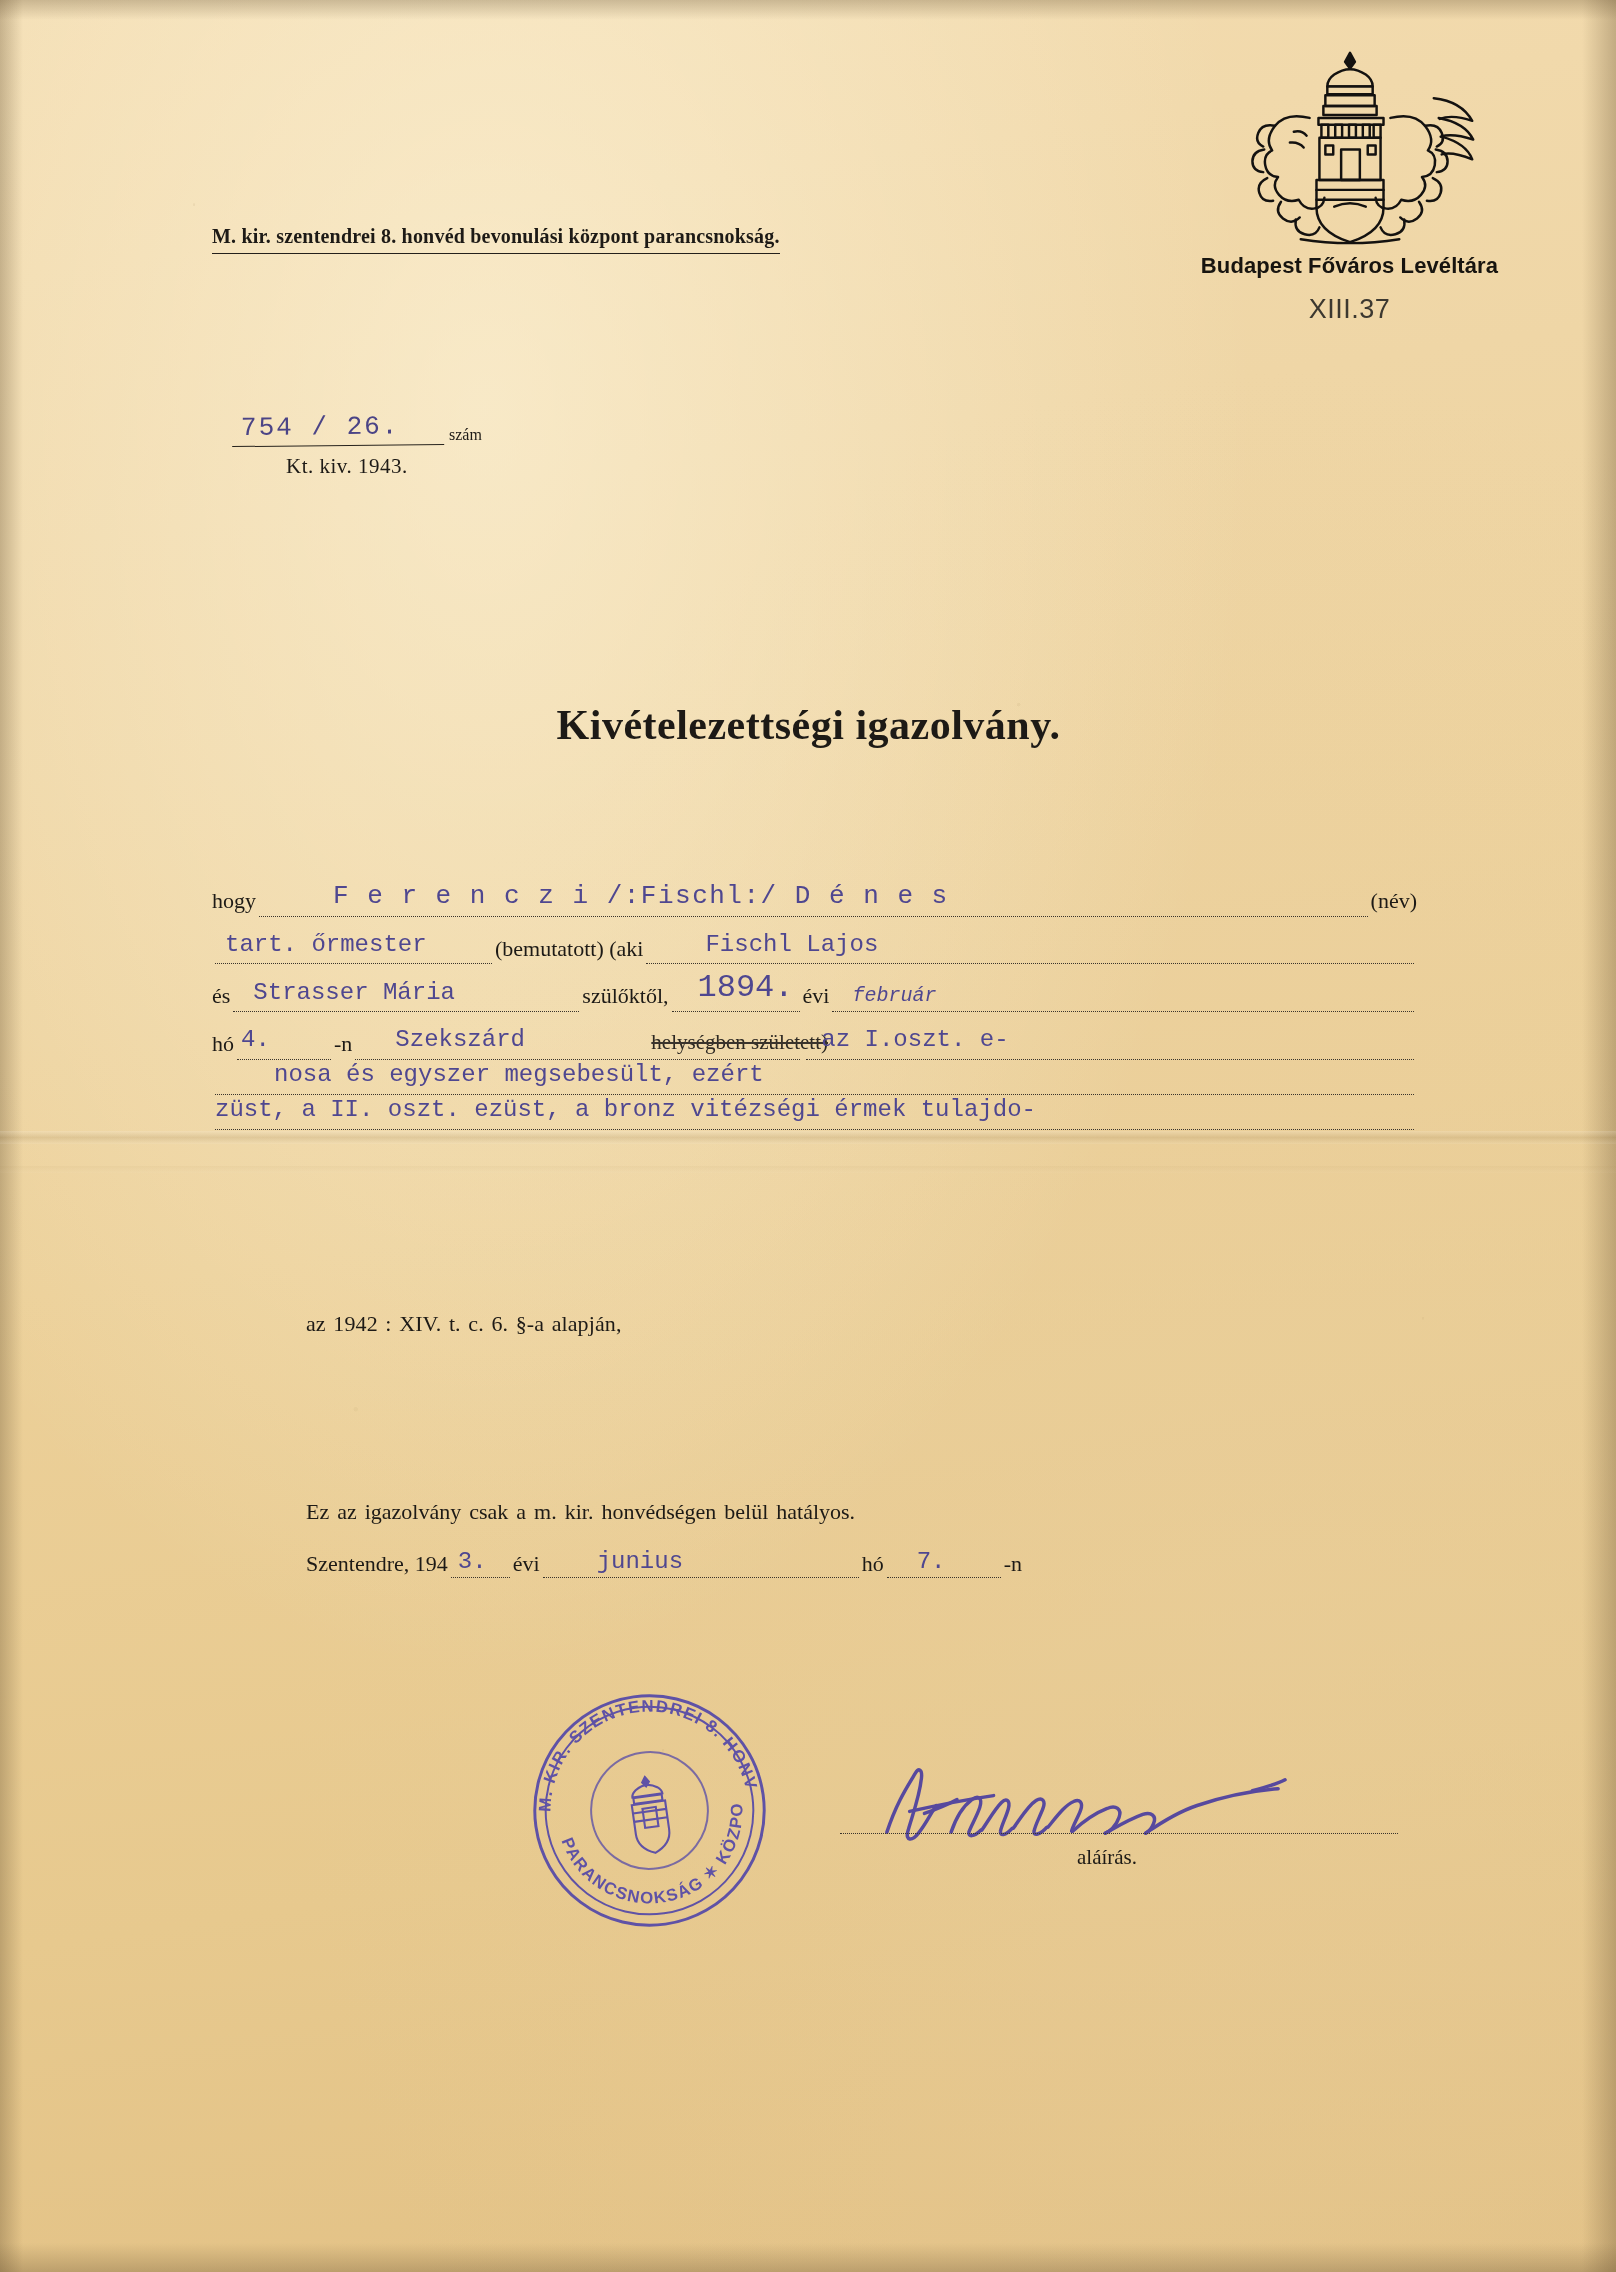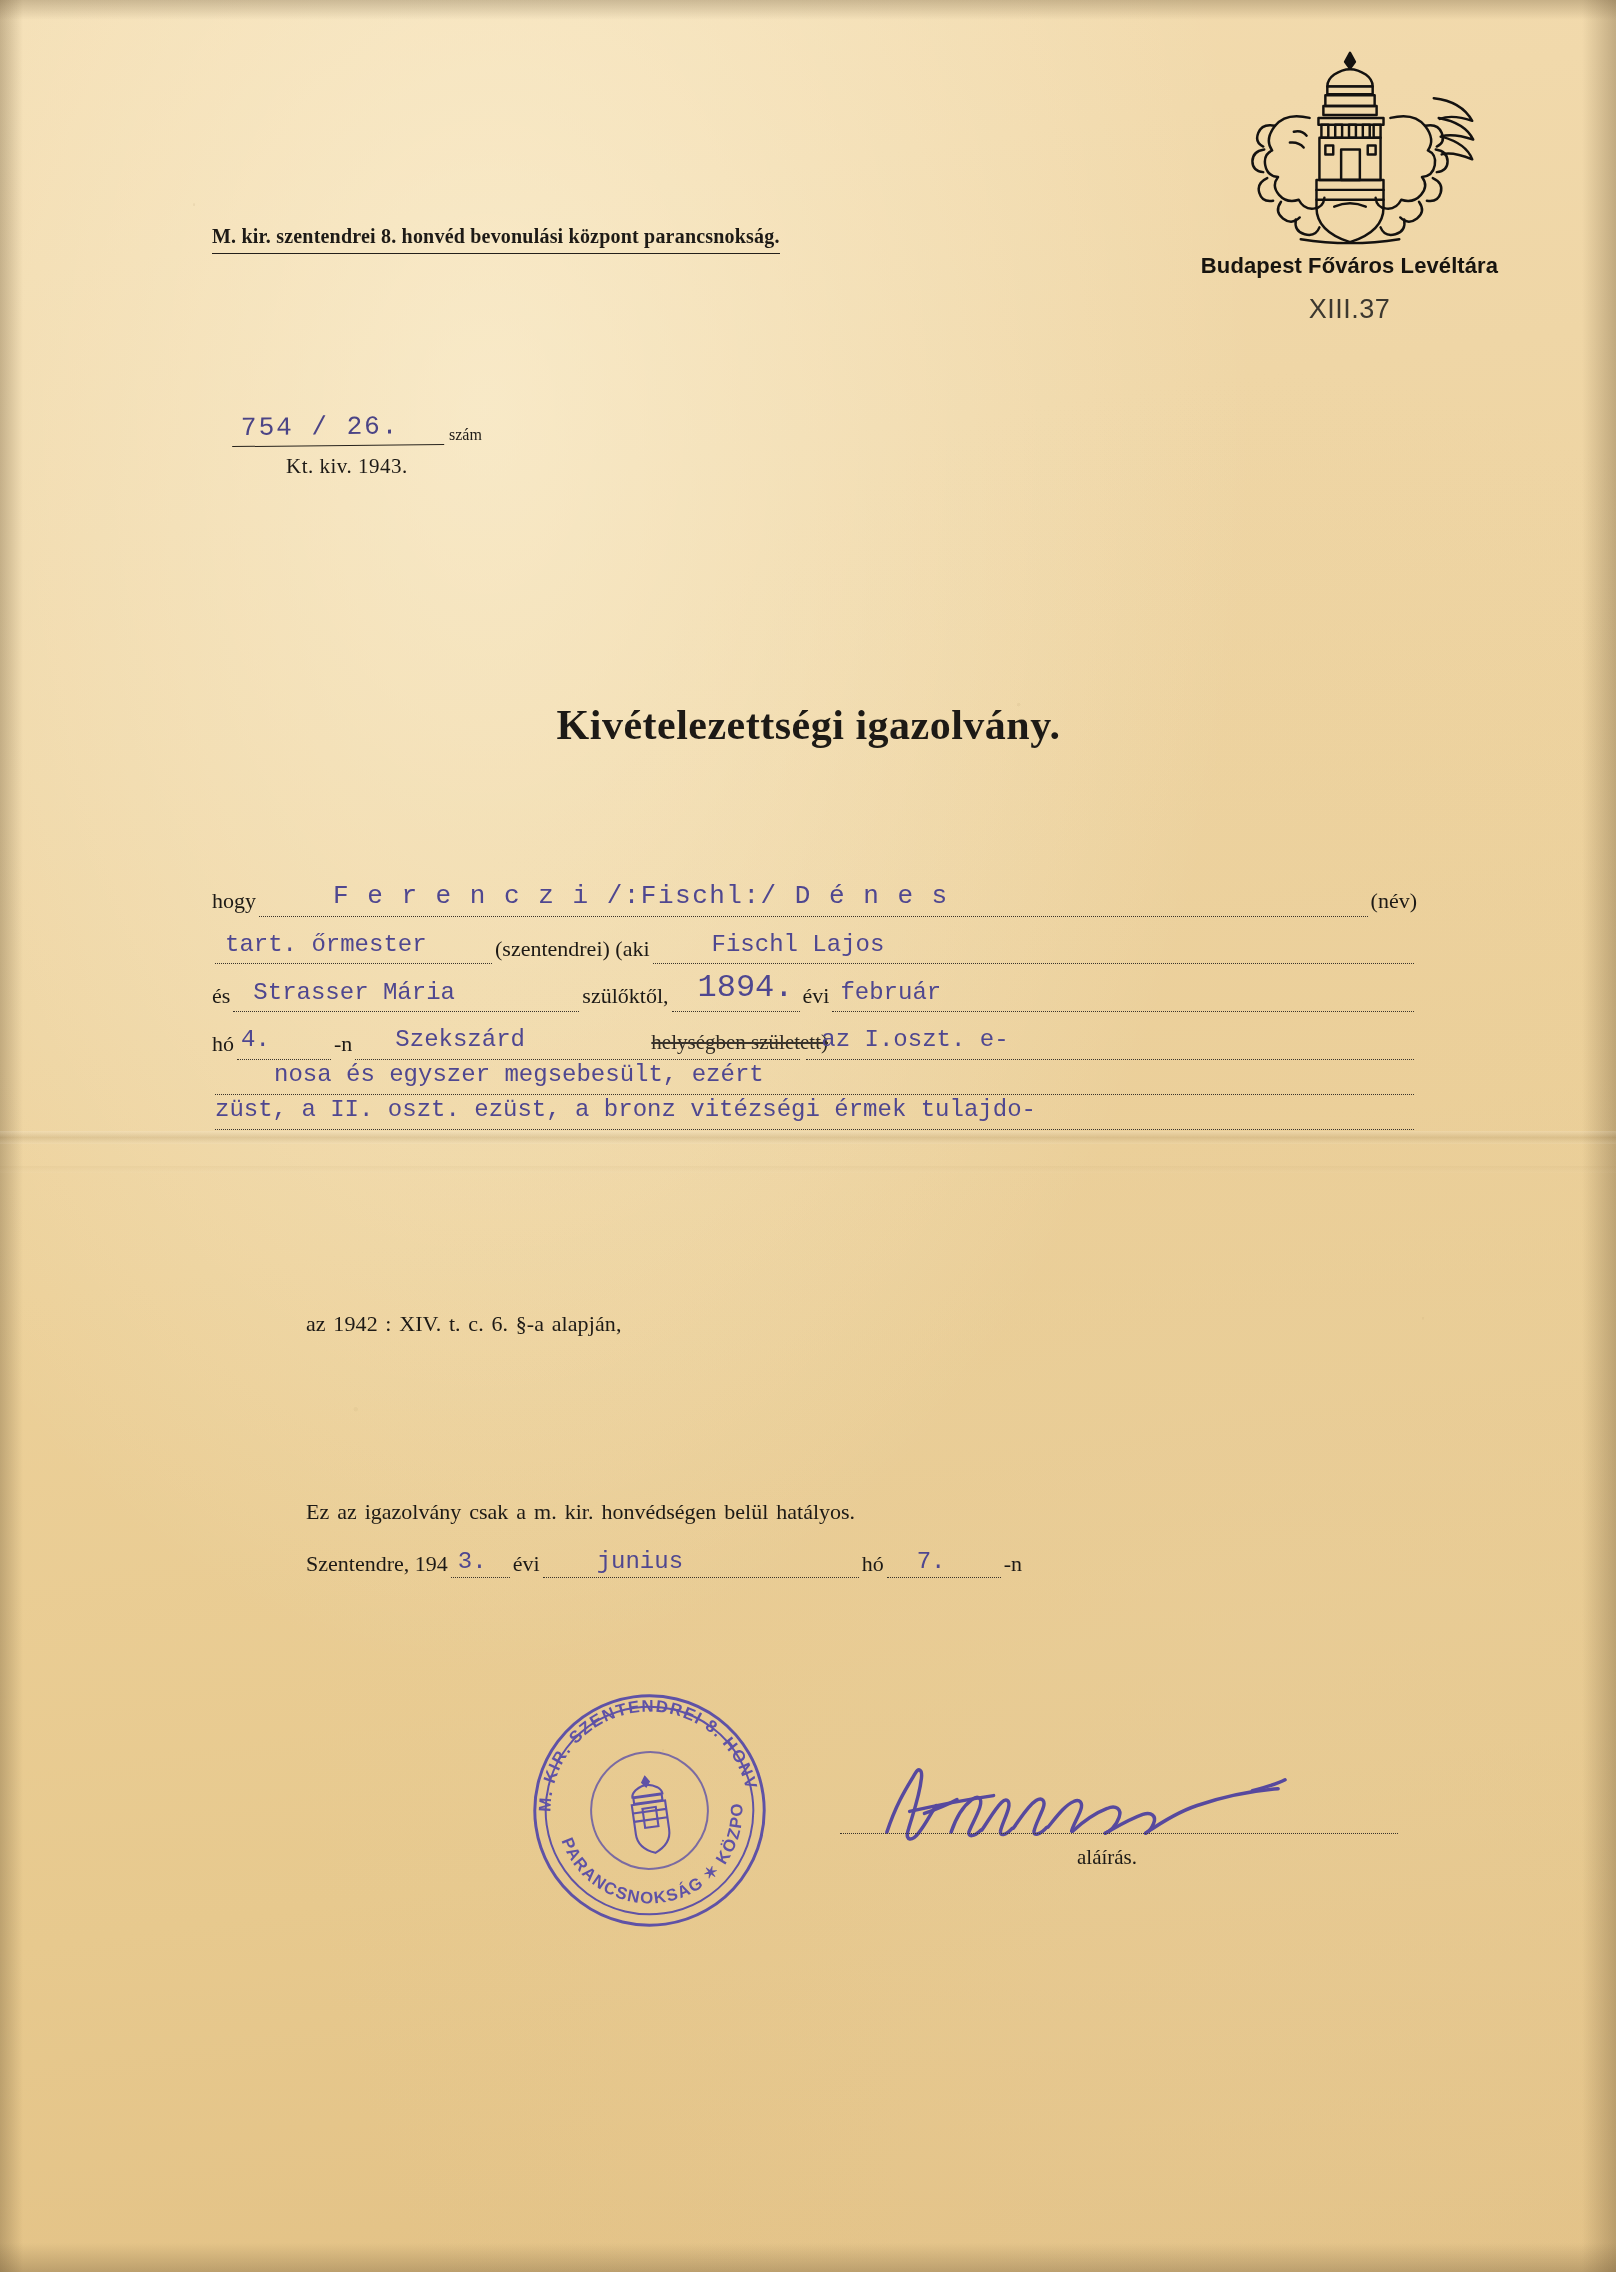--- a/index.html
+++ b/index.html
@@ -342,38 +342,38 @@
       <span class="dash">
         <span class="fill" style="left:74px; font-size:26px; letter-spacing:1.5px;">F e r e n c z i   /:Fischl:/  D é n e s</span>
       </span>
       <span class="lbl">(név)</span>
     </div>
 
     <div class="line">
       <span class="dash" style="max-width:277px;">
         <span class="fill" style="left:10px; font-size:24px;">tart. őrmester</span>
       </span>
-      <span class="lbl">(szentendrei) (aki</span>
+      <span class="lbl">(bemutatott) (aki</span>
       <span class="dash">
         <span class="fill" style="left:59px; font-size:24px;">Fischl Lajos</span>
       </span>
     </div>
 
     <div class="line">
       <span class="lbl">és</span>
       <span class="dash" style="max-width:346px;">
         <span class="fill" style="left:20px; font-size:24px;">Strasser Mária</span>
       </span>
       <span class="lbl">szülőktől,</span>
       <span class="dash" style="max-width:128px;">
         <span class="fill" style="left:26px; font-size:32px;">1894.</span>
       </span>
       <span class="lbl">évi</span>
       <span class="dash">
-        <span class="fill" style="left:8px; font-size:24px;">február</span>
+        <span class="fill" style="left:20px; font-size:20px;font-style:italic;">február</span>
       </span>
     </div>
 
     <div class="line">
       <span class="lbl">hó</span>
       <span class="dash" style="max-width:94px;">
         <span class="fill" style="left:4px; font-size:24px;">4.</span>
       </span>
       <span class="lbl">-n</span>
       <span class="dash" style="max-width:445px;">

